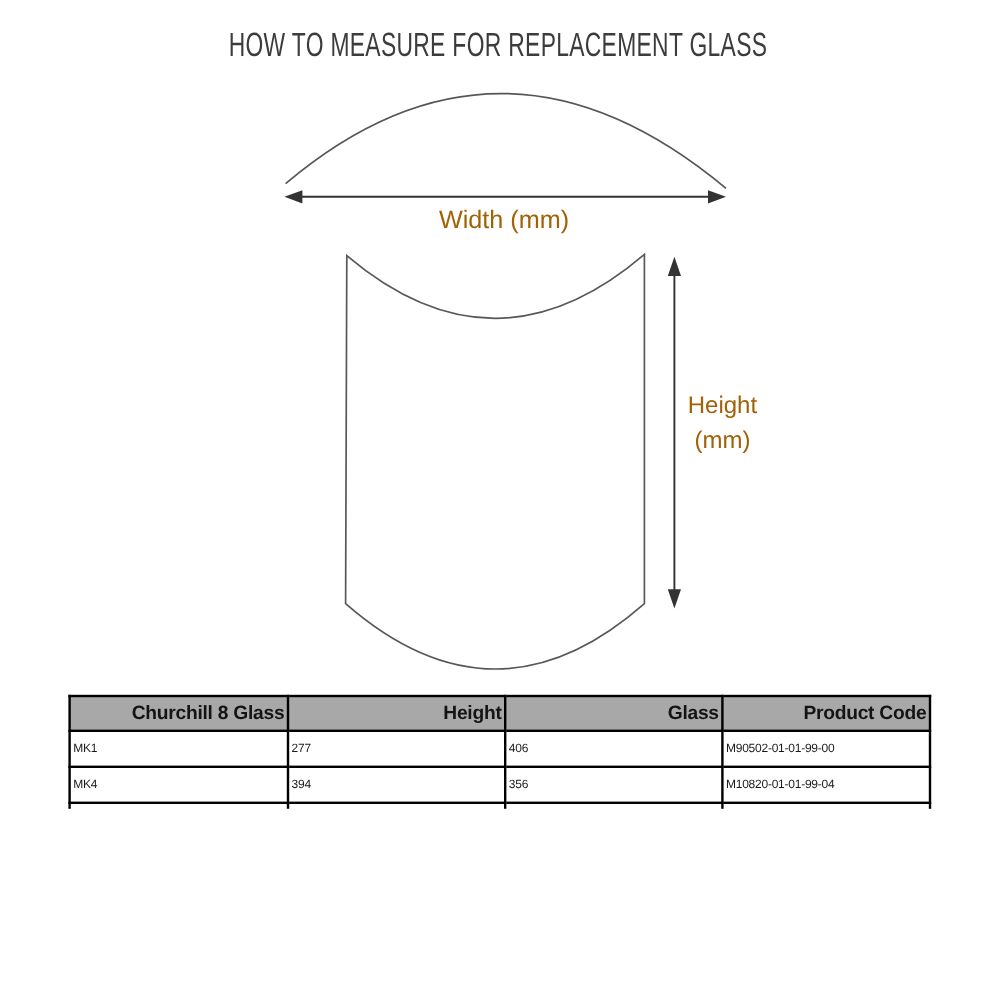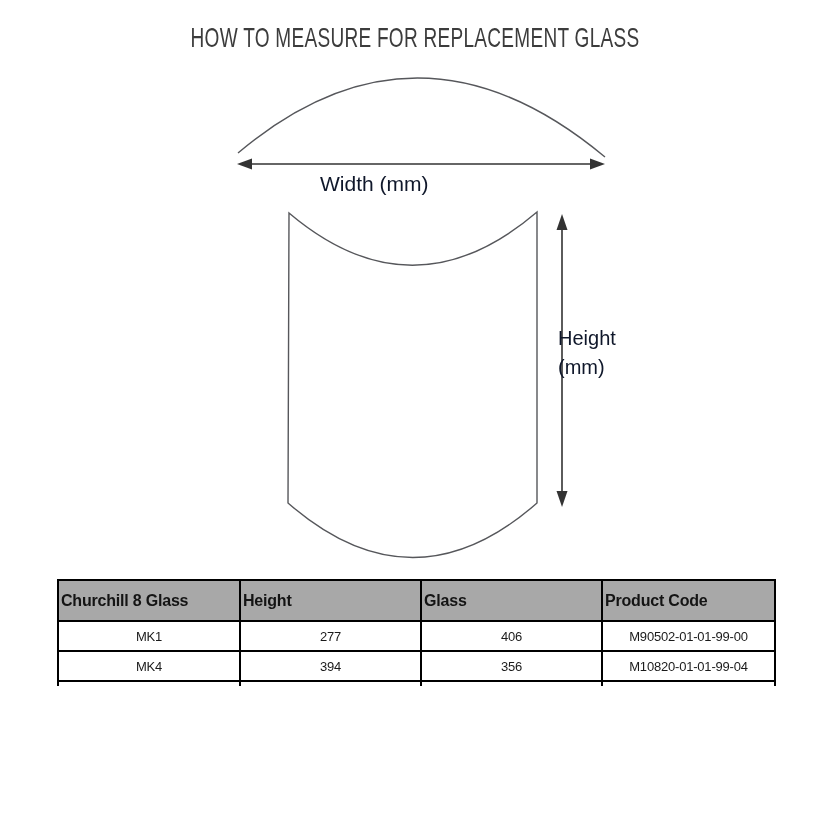--- a/index.html
+++ b/index.html
@@ -17,41 +17,41 @@
     position:absolute;top:21px;left:0;width:830px;
     text-align:center;white-space:nowrap;
     font-size:28px;line-height:34px;color:#3c3c3c;
     letter-spacing:.4px;
     transform:scaleX(.68);transform-origin:50% 0;
   }
 
   .diagram-svg{position:absolute;top:0;left:0;}
 
   .dim-label{
-    position:absolute;color:#0f172a;text-align:left;
+    position:absolute;color:#a16207;text-align:center;
     font-size:21px;line-height:26px;
   }
   .width-label{top:171px;left:320px;width:200px;}
   .height-label{top:324px;left:558px;width:88px;font-size:20px;line-height:29px;}
   .height-label span{display:block;}
 
   table.spec{
     position:absolute;top:579px;left:57px;
     width:717px;border-collapse:collapse;table-layout:fixed;
   }
   table.spec th{
     background:var(--table-header-bg);
     border:2px solid var(--table-border);
-    height:41px;font-size:16px;font-weight:bold;color:#141414;
-    text-align:left;vertical-align:middle;letter-spacing:-.2px;padding:0 2px;
+    height:29px;font-size:16px;font-weight:bold;color:#141414;
+    text-align:right;vertical-align:middle;letter-spacing:-.2px;padding:0 2px;
   }
   table.spec td{
     border:2px solid var(--table-border);
-    height:30px;font-size:13px;color:#1a1a1a;
-    text-align:center;vertical-align:middle;letter-spacing:-.2px;padding:0 2px;
+    height:30px;font-size:10px;color:#1a1a1a;
+    vertical-align:middle;letter-spacing:-.2px;padding:0 2px;
     background:#ffffff;
   }
   table.spec tr.stub td{
     border:none;height:5px;
     border-left:2px solid var(--table-border);
     border-right:2px solid var(--table-border);
     background:transparent;
   }
 </style>
 </head>

